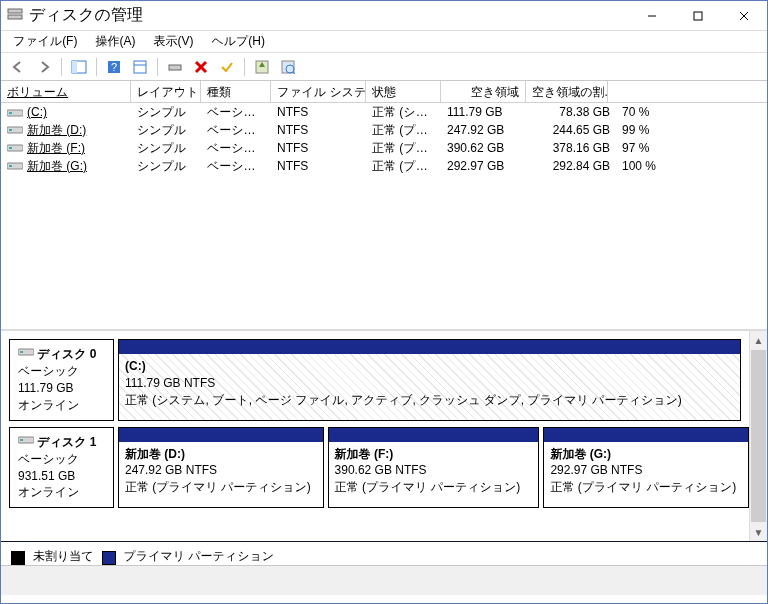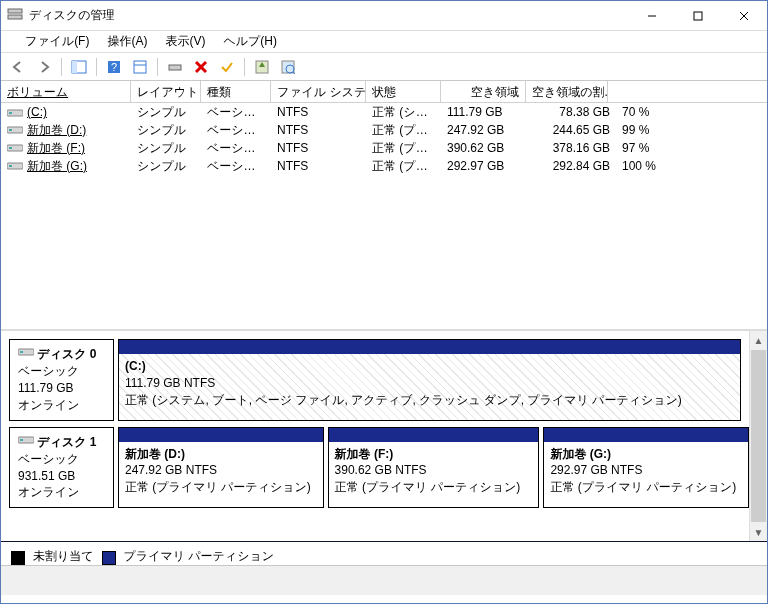--- a/index.html
+++ b/index.html
@@ -16,32 +16,32 @@
   }
   .titlebar {
     height: 30px;
     display: flex;
     align-items: center;
     padding-left: 6px;
     background: #fff;
     border-bottom: 1px solid #ddd;
   }
   .titlebar .icon svg { width: 16px; height: 16px; }
-  .titlebar .title { margin-left: 6px; font-size: 12px; }
+  .titlebar .title { margin-left: 6px; font-size: 16px; }
   .win-controls { margin-left: auto; display: flex; }
   .win-controls div {
     width: 46px; height: 30px;
     display: flex; align-items: center; justify-content: center;
     font-size: 14px;
   }
   .menubar {
     height: 22px;
     display: flex;
     align-items: center;
-    padding-left: 18px;
+    padding-left: 6px;
     gap: 6px;
     border-bottom: 1px solid #ddd;
   }
   .menubar span { padding: 2px 6px; }
   .toolbar {
     height: 28px;
     display: flex;
     align-items: center;
     padding-left: 6px;
     gap: 4px;

